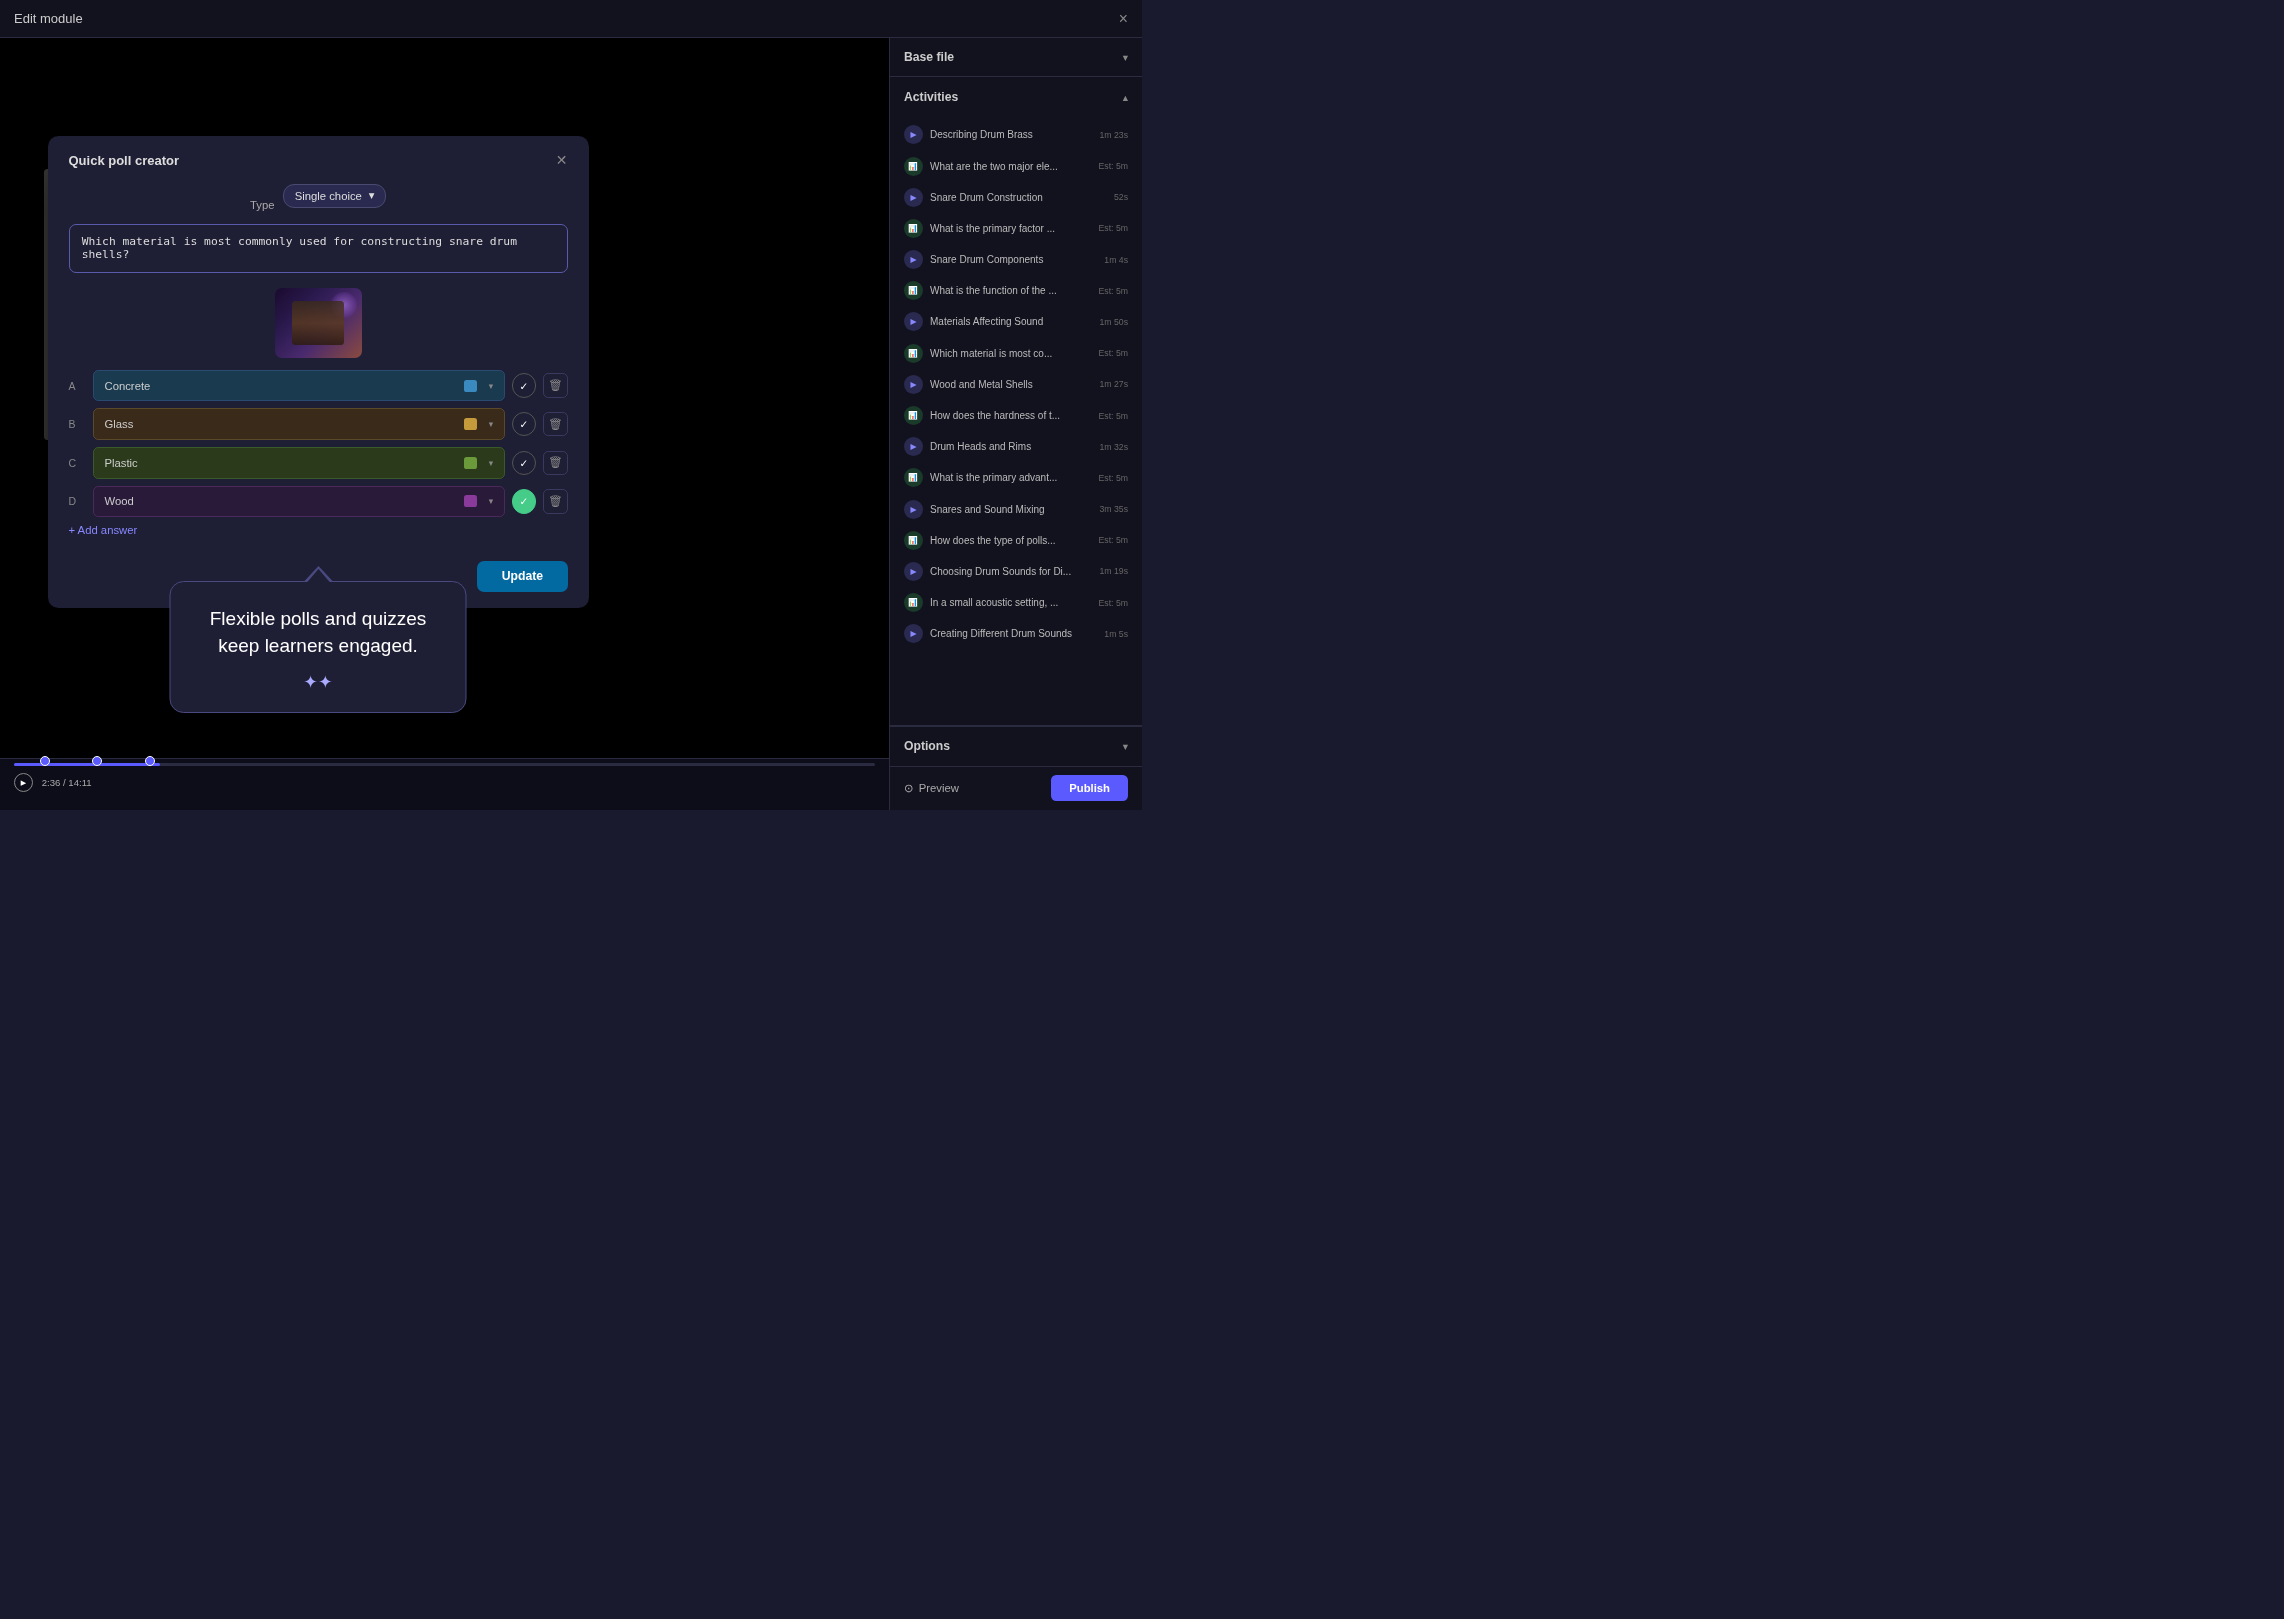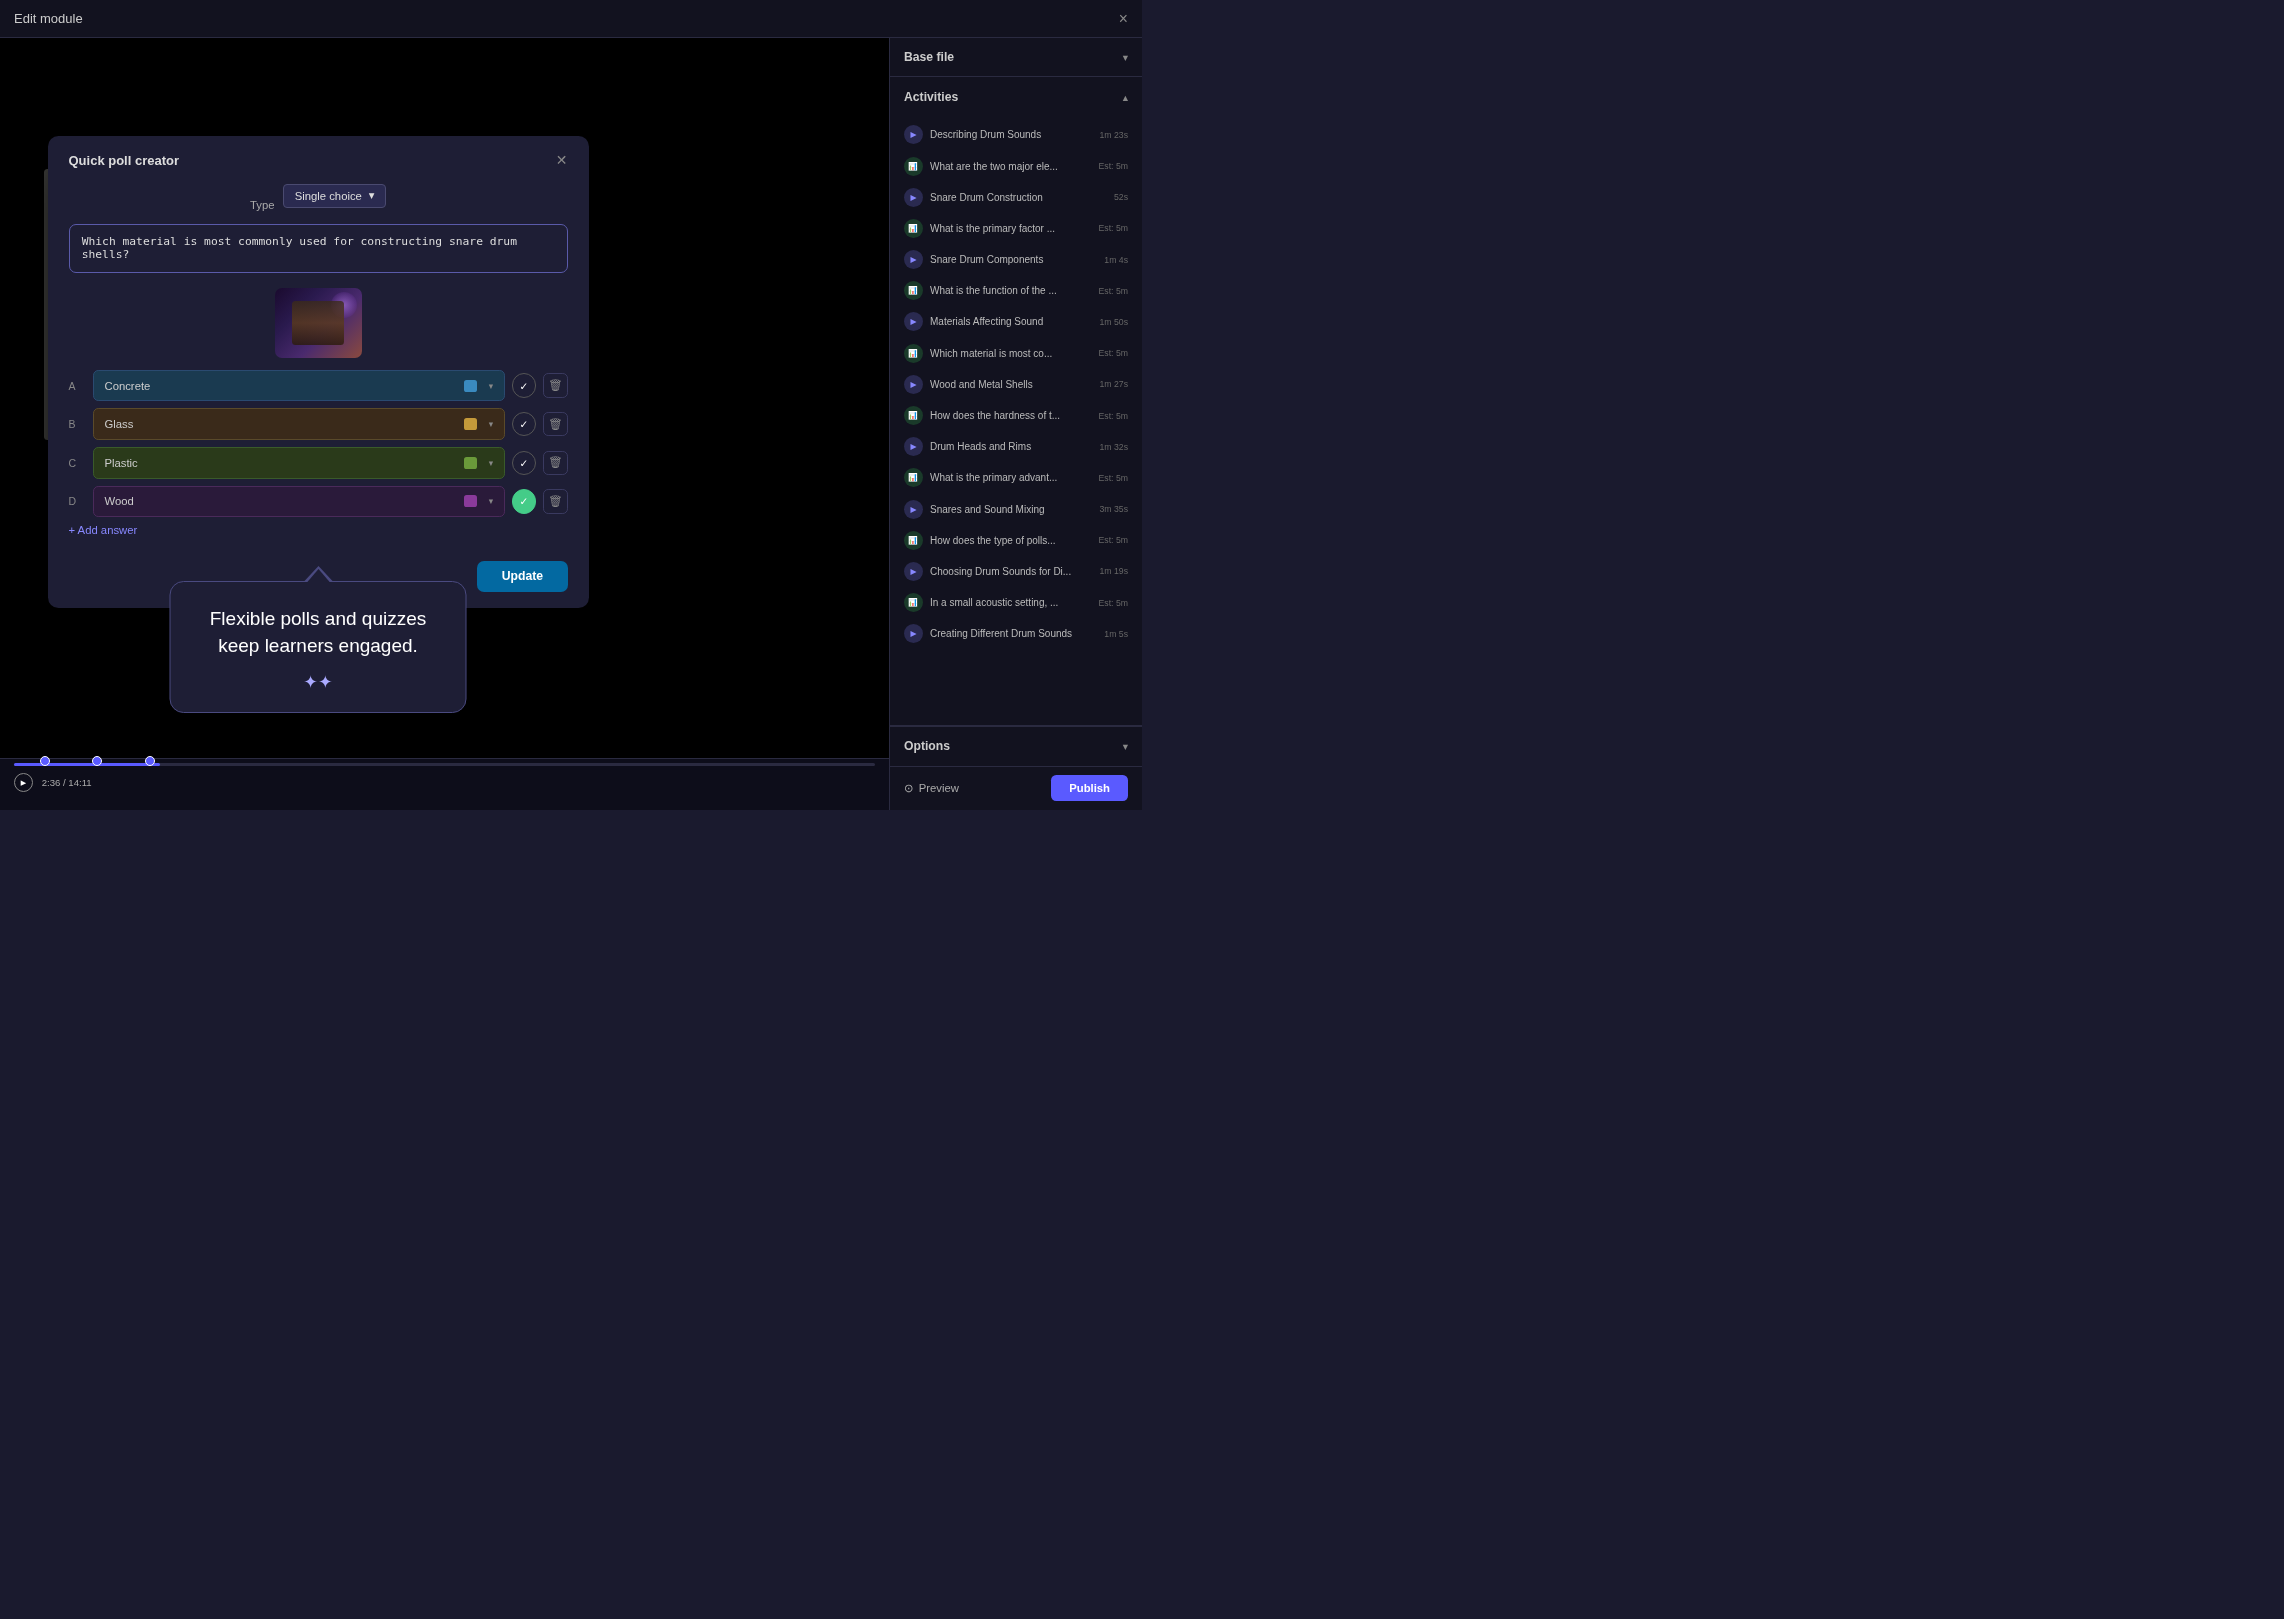--- a/index.html
+++ b/index.html
@@ -316,21 +316,21 @@
       padding: 0 21px 12.2px;
     }
     .type-label {
       font-size: 11.3px;
       color: #aaa;
       margin-top: 19px;
     }
     .type-select {
       background: #2a2a50;
       border: 0.9px solid #4a4a70;
-      border-radius: 4px;
+      border-radius: 11px;
       color: #ddd;
       padding: 4.4px 10.5px;
       font-size: 11.3px;
       cursor: pointer;
       display: flex;
       align-items: center;
       gap: 7px;
     }
 
     .modal-body {
@@ -718,21 +718,21 @@
 
     <div class="sidebar-section" style="flex:1; display:flex; flex-direction:column; overflow:hidden;">
       <div class="sidebar-section-header">
         <span class="sidebar-section-title">Activities</span>
         <span class="chevron-icon">▴</span>
       </div>
       <div class="activities-list">
 
       <div class="activity-item">
             <div class="activity-icon video">▶</div>
-            <span class="activity-text">Describing Drum Sounds</span>
+            <span class="activity-text">Describing Drum Brass</span>
             <span class="activity-duration">1m 23s</span>
           </div>
           <div class="activity-item">
             <div class="activity-icon quiz">📊</div>
             <span class="activity-text">What are the two major ele...</span>
             <span class="activity-duration">Est: 5m</span>
           </div>
           <div class="activity-item">
             <div class="activity-icon video">▶</div>
             <span class="activity-text">Snare Drum Construction</span>

